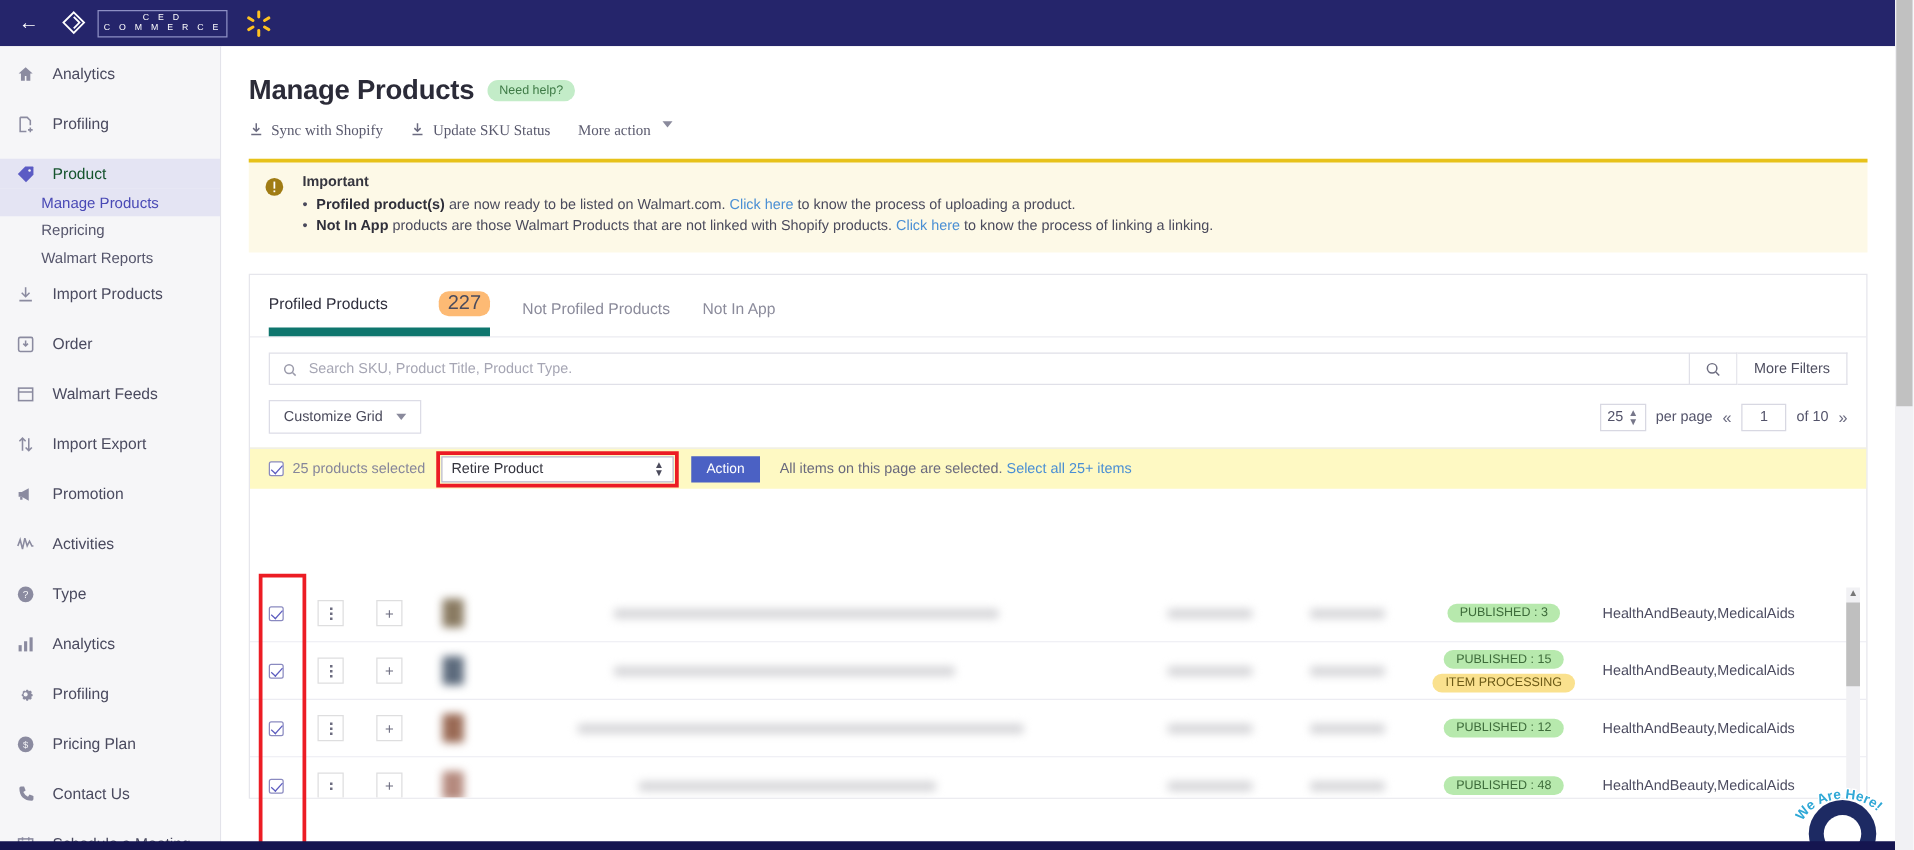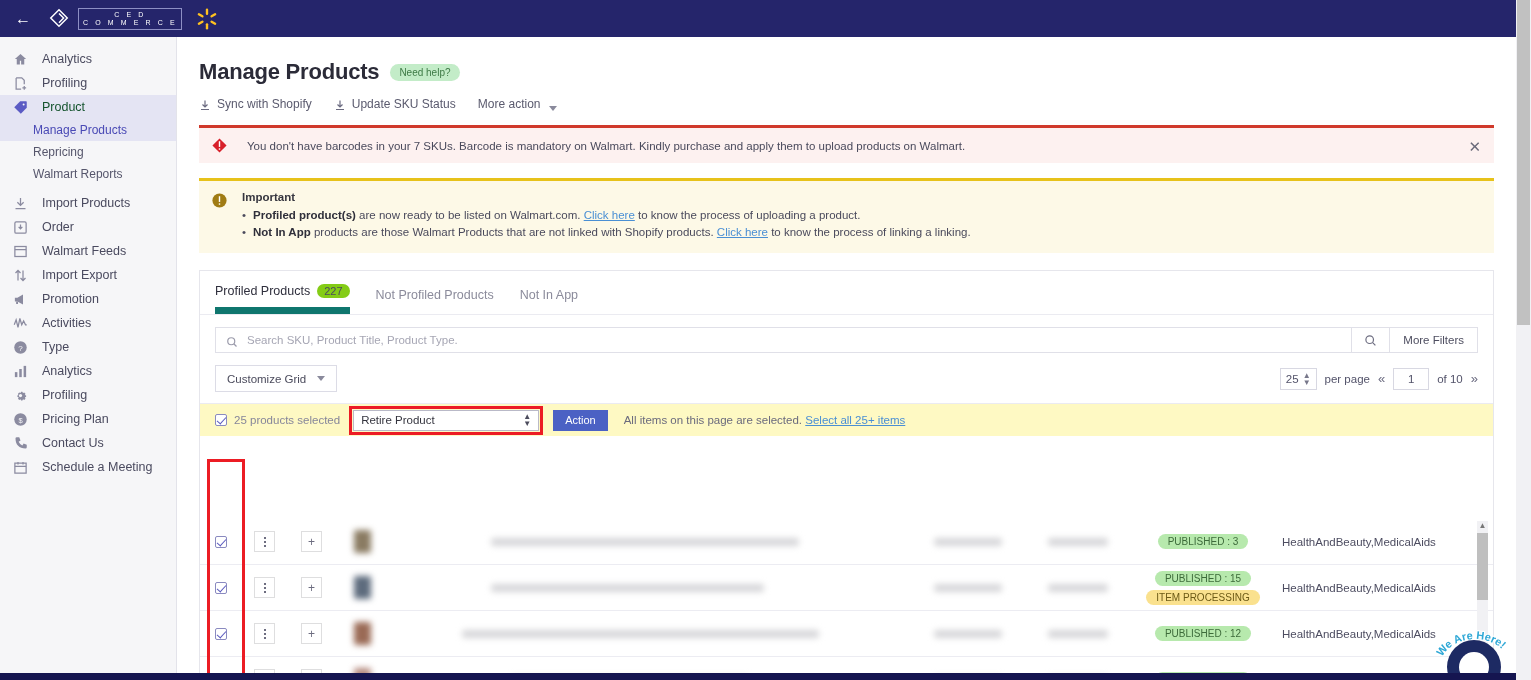--- a/index.html
+++ b/index.html
@@ -36,21 +36,21 @@
 
   
   .sidebar {
     position:absolute; top:37px; left:0; width:177px; height:643px;
     background:#f6f6f8; border-right:1px solid #e3e3ea; padding-top:10px;
   }
   .nav-item {
     display:flex; align-items:center; gap:13px; height:24px; padding:0 12px;
     font-size:12.5px; color:#4a4a5f; cursor:pointer; margin-bottom:0;
   }
-  .nav-item + .nav-item { margin-top:0; }
+  .nav-item + .nav-item { margin-top:16px; }
   .nav-item .ic { width:17px; height:17px; display:flex; align-items:center; justify-content:center; color:#8b8ba0; flex:0 0 17px; }
   .nav-item.active { background:#e4e4f3; color:#14532d; }
   .nav-item.active .ic { color:#5b5bc4; }
   .sub-item {
     font-size:12px; color:#56566c; padding:0 12px 0 33px; height:22px;
     display:flex; align-items:center; cursor:pointer;
   }
   .sub-item.active { background:#e4e4f3; color:#4949b5; }
   .nav-gap { height:6px; }
 
@@ -59,21 +59,21 @@
     position:absolute; top:37px; left:177px; width:1339px; height:643px;
     background:#fff; overflow:hidden; padding:0 22px;
   }
   .page-head { display:flex; align-items:center; gap:11px; padding-top:22px; }
   .page-title { font-size:22px; font-weight:bold; color:#2b2b38; letter-spacing:-.2px; }
   .need-help {
     background:#c3ecc8; color:#3e7a46; font-size:10px; border-radius:9px; padding:3px 9px;
     cursor:pointer;
   }
   .toolbar { display:flex; align-items:center; gap:22px; margin-top:12px; font-size:12px; color:#5a5a6e; }
-  .tb-item { display:flex; align-items:flex-end; gap:6px; cursor:pointer; }
+  .tb-item { display:flex; align-items:flex-start; gap:6px; cursor:pointer;font-family:Liberation Serif, serif; }
   .tb-item .dl { width:12px; height:12px; color:#6b6b80; }
   .caret { width:0;height:0;border-left:4px solid transparent;border-right:4px solid transparent;border-top:5px solid #8a8a9c; margin-left:3px;}
 
   
   .alert-err {
     margin-top:14px; background:#fdf1f0; border-top:3px solid #d0392b;
     display:flex; align-items:center; padding:9px 12px; position:relative;
   }
   .alert-err .ico { width:17px; height:17px; flex:0 0 17px; }
   .alert-err .msg { font-size:11.5px; color:#4a4a5c; margin-left:19px; }
@@ -82,28 +82,28 @@
   .alert-warn {
     margin-top:15px; background:#fdf9e7; border-top:3px solid #e7c21a;
     padding:10px 12px 12px 12px; display:flex; gap:14px;
   }
   .alert-warn .ico { width:17px; height:17px; flex:0 0 17px; margin-top:1px;}
   .warn-title { font-size:11.5px; font-weight:bold; color:#36363f; }
   .warn-list { margin-top:4px; }
   .warn-li { font-size:11.5px; color:#4a4a5c; line-height:17px; display:flex; gap:7px; }
   .warn-li .bul { color:#4a4a5c; }
   .warn-li b { font-weight:bold; color:#2f2f3a; }
-  .lnk { color:#4a8fd4; cursor:pointer;text-decoration:underline; }
+  .lnk { color:#4a8fd4; cursor:pointer; }
 
   
   .card { margin-top:17px; border:1px solid #e6e6ec; background:#fff; height:420px; position:relative; }
   .tabs { display:flex; align-items:center; gap:26px; padding:13px 15px 0 15px; border-bottom:1px solid #ebebf1; }
   .tab { font-size:12.5px; color:#8b8b9b; padding-bottom:9px; cursor:pointer; display:flex; align-items:center; gap:7px; }
   .tab.active { color:#2f2f3d; border-bottom:7px solid #0f766e; }
-  .tab-count { background:#84cc16; color:#4b4b5c; font-size:11px; border-radius:8px; padding:1px 7px; }
+  .tab-count { background:#fdba74; color:#4b4b5c; font-size:16px; border-radius:8px; padding:1px 7px;margin-left:34px; }
 
   .search-row { padding:12px 15px 0 15px; display:flex; }
   .search-box {
     flex:1; height:26px; border:1px solid #e0e0e8; display:flex; align-items:center; gap:9px; padding:0 10px;
   }
   .search-box .mag { width:12px; height:12px; color:#9b9bab; }
   .search-box input {
     border:0; outline:0; font-size:11.5px; color:#3c3c4c; width:100%; font-family:inherit; background:transparent;
   }
   .search-box input::placeholder { color:#a6a6b4; }
@@ -398,30 +398,20 @@
               <path d="M12 3v12M7 11l5 5 5-5M4 21h16"></path>
             </svg></span>
         <span>Update SKU Status</span>
       </div>
       <div class="tb-item">
         <span>More action</span>
         <span class="caret"></span>
       </div>
     </div>
 
-    <div class="alert-err">
-      <span class="ico">
-        <svg width="17" height="17" viewBox="0 0 24 24">
-            <path d="M12 2 22 12 12 22 2 12z" fill="#d8202a"></path>
-            <rect x="11" y="6" width="2" height="8" fill="#fff"></rect>
-            <rect x="11" y="16" width="2" height="2" fill="#fff"></rect>
-          </svg></span>
-      <span class="msg">You don't have barcodes in your 7 SKUs. Barcode is mandatory on Walmart. Kindly purchase and apply them to upload products on Walmart.</span>
-      <span class="alert-close">✕</span>
-    </div>
 
     <div class="alert-warn">
       <span class="ico">
         <svg width="17" height="17" viewBox="0 0 24 24">
             <circle cx="12" cy="12" r="10" fill="#a07c14"></circle>
             <rect x="11" y="6" width="2" height="8" fill="#fff"></rect>
             <rect x="11" y="16" width="2" height="2" fill="#fff"></rect>
           </svg></span>
       <div>
         <div class="warn-title">Important</div>

